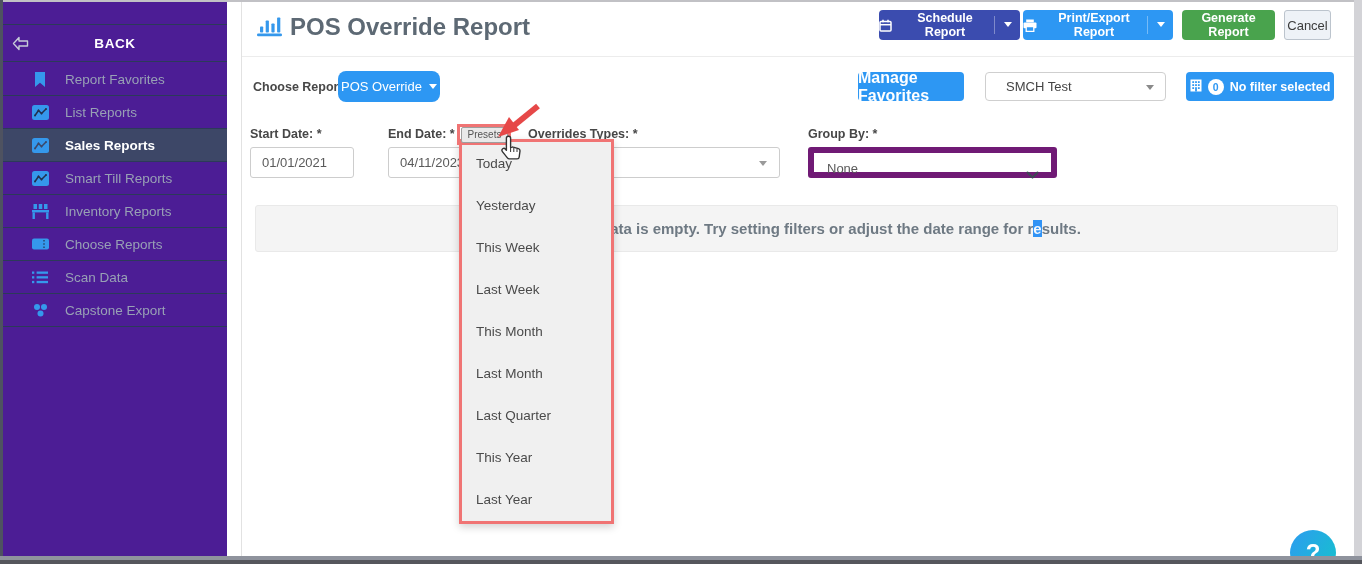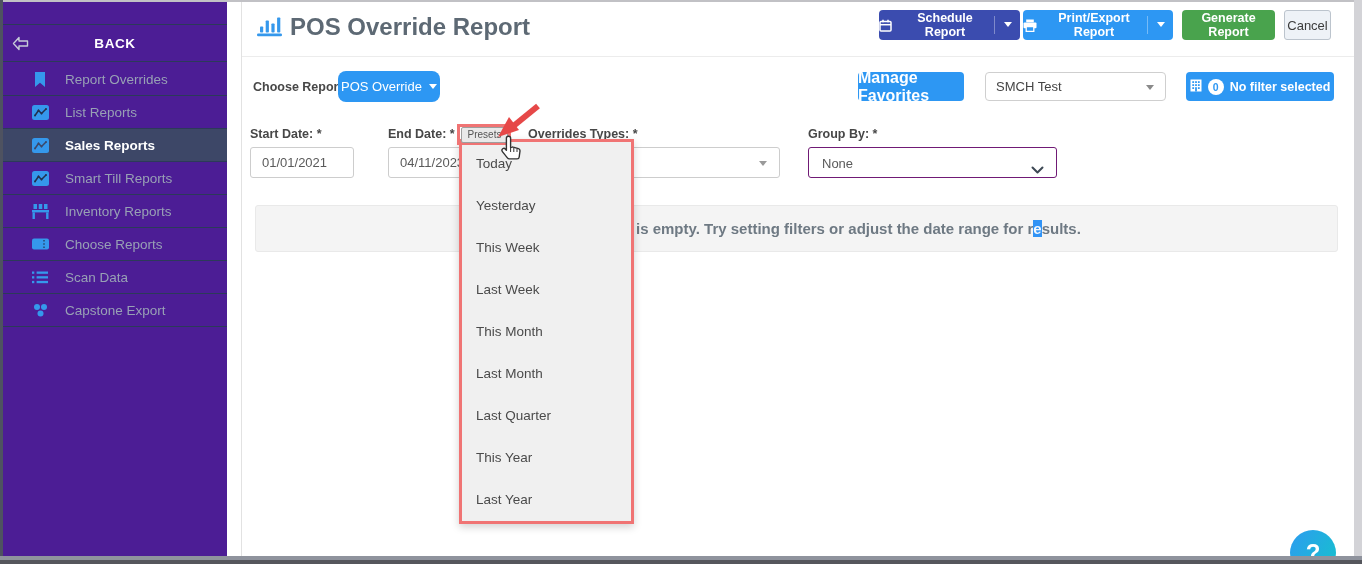--- a/index.html
+++ b/index.html
@@ -48,51 +48,51 @@
   .split-caret { position:absolute; right:8px; top:12px; width:0; height:0; border-left:4.5px solid transparent;
       border-right:4.5px solid transparent; border-top:5px solid #fff; }
 
   .row2-label { position:absolute; left:253px; top:80px; font-size:12.5px; font-weight:bold; color:#474747; }
   .btn-pos { position:absolute; left:338px; top:71px; width:102px; height:31px; background:#2d97f3; border-radius:8px;
       color:#fff; font-size:13px; display:flex; align-items:center; justify-content:center; cursor:pointer; }
   .btn-pos .caret { margin-left:7px; width:0; height:0; border-left:4.5px solid transparent; border-right:4.5px solid transparent; border-top:5px solid #fff; }
   .btn-managefav { position:absolute; left:858px; top:72px; width:106px; height:29px; background:#2d97f3; border-radius:4px;
       color:#fff; font-size:16px; font-weight:bold; display:flex; align-items:center; justify-content:center; cursor:pointer; }
   .sel-fav { position:absolute; left:985px; top:72px; width:181px; height:29px; background:#fff; border:1px solid #cfcfcf;
-      border-radius:4px; display:flex; align-items:center; padding-left:10px; font-size:13px; color:#444; cursor:pointer; }
+      border-radius:4px; display:flex; align-items:center; padding-left:20px; font-size:13px; color:#444; cursor:pointer; }
   .sel-fav .gcaret { position:absolute; right:11px; top:12px; width:0; height:0; border-left:4px solid transparent;
       border-right:4px solid transparent; border-top:5px solid #8a8a8a; }
   .btn-nofilter { position:absolute; left:1186px; top:72px; width:148px; height:29px; background:#2d97f3; border-radius:4px;
       color:#fff; display:flex; align-items:center; justify-content:center; gap:6px; cursor:pointer; }
   .btn-nofilter .badge { width:16px; height:16px; border-radius:50%; background:#fff; color:#2d97f3; font-size:10.5px;
       font-weight:bold; display:flex; align-items:center; justify-content:center; }
   .btn-nofilter .nf-lbl { font-size:12.5px; font-weight:bold;text-align:center; }
 
   .f-label { position:absolute; top:127px; font-size:12.5px; font-weight:bold; color:#474747; }
   .inp { position:absolute; top:147px; height:31px; border:1px solid #cdcdcd; border-radius:3px; background:#fff;
       font-family:"Liberation Sans", sans-serif; font-size:13px; color:#5a5a5a; padding-left:11px; }
   .sel-box { position:absolute; top:147px; height:31px; border:1px solid #cdcdcd; border-radius:3px; background:#fff; cursor:pointer; }
   .ov-frag { position:absolute; left:78px; top:8px; font-size:13px; color:#5a5a5a; }
   .sel-box .gcaret2 { position:absolute; right:12px; top:13px; width:0; height:0; border-left:4px solid transparent;
       border-right:4px solid transparent; border-top:5px solid #9a9a9a; }
-  .sel-group { border:1px solid #701a75; }
+  .sel-group { border:6px solid #701a75; }
   .sel-group .gval { position:absolute; left:13px; top:8px; font-size:13px; color:#5a5a5a; }
   .sel-group .chev { position:absolute; right:12px; top:12px; }
 
   .msg-bar { position:absolute; left:255px; top:205px; width:1083px; height:47px; background:#f4f4f4;
       border:1px solid #e9e9e9; border-radius:3px; }
   .msg-text { position:absolute; left:345px; top:0; line-height:45px; font-size:15px; font-weight:bold; color:#6e7983; }
   .msg-sel { background:#3193f5; color:#f2f8ff; }
 
   
   .presets-box { position:absolute; left:457px; top:124px; width:54px; height:21px; border:3px solid #f07474; z-index:52; }
   .presets-btn { position:absolute; left:461px; top:127px; width:47px; height:16px; background:#e9e9e9; border:1px solid #9e9e9e;
       font-size:10px; color:#555; text-align:center; line-height:14px; z-index:53; cursor:pointer; border-radius:2px;
       font-family:"Liberation Sans", sans-serif; }
-  .presets-menu { position:absolute; left:459px; top:139px; width:175px; height:385px; background:#f0f0f0;
+  .presets-menu { position:absolute; left:459px; top:139px; width:155px; height:385px; background:#f0f0f0;
       border:3px solid #f07474; z-index:50; box-shadow:0 3px 8px rgba(0,0,0,0.18); display:flex; flex-direction:column; }
   .presets-menu .opt { flex:1; display:flex; align-items:center; padding-left:14px; font-size:13.5px; color:#4a4a4a; cursor:pointer; }
   .ann-arrow { position:absolute; left:494px; top:100px; z-index:55; }
   .cursor-hand { position:absolute; left:499px; top:134px; z-index:56; }
 
   .help-fab { position:absolute; left:1290px; top:530px; width:46px; height:46px; border-radius:50%;
       background:linear-gradient(120deg,#2d9cf0,#15c2cc); color:#fff; font-size:24px; font-weight:bold;
       display:flex; align-items:center; justify-content:center; z-index:30; cursor:pointer; }
 </style>
 </head>
@@ -110,21 +110,21 @@
       </span>
       <span class="back-label">BACK</span>
     </div>
     <nav class="nav">
       <div class="nav-item">
         <span class="ic">
           <svg width="12" height="15" viewBox="0 0 12 15">
               <path d="M1 0 h10 v15 l-5-4.2 L1 15 Z" fill="#3598ec"></path>
             </svg>
         </span>
-        <span class="lbl">Report Overrides</span>
+        <span class="lbl">Report Favorites</span>
       </div>
       <div class="nav-item">
         <span class="ic">
           <svg width="17" height="15" viewBox="0 0 17 15">
               <rect width="17" height="15" rx="2.5" fill="#3598ec"></rect>
               <polyline points="3,10.5 6.5,5.5 9.5,8.5 14,4" fill="none" stroke="#22304e" stroke-width="1.5"></polyline>
               <circle cx="3" cy="10.5" r="1" fill="#22304e"></circle>
               <circle cx="6.5" cy="5.5" r="1" fill="#22304e"></circle>
               <circle cx="9.5" cy="8.5" r="1" fill="#22304e"></circle>
               <circle cx="14" cy="4" r="1" fill="#22304e"></circle>

